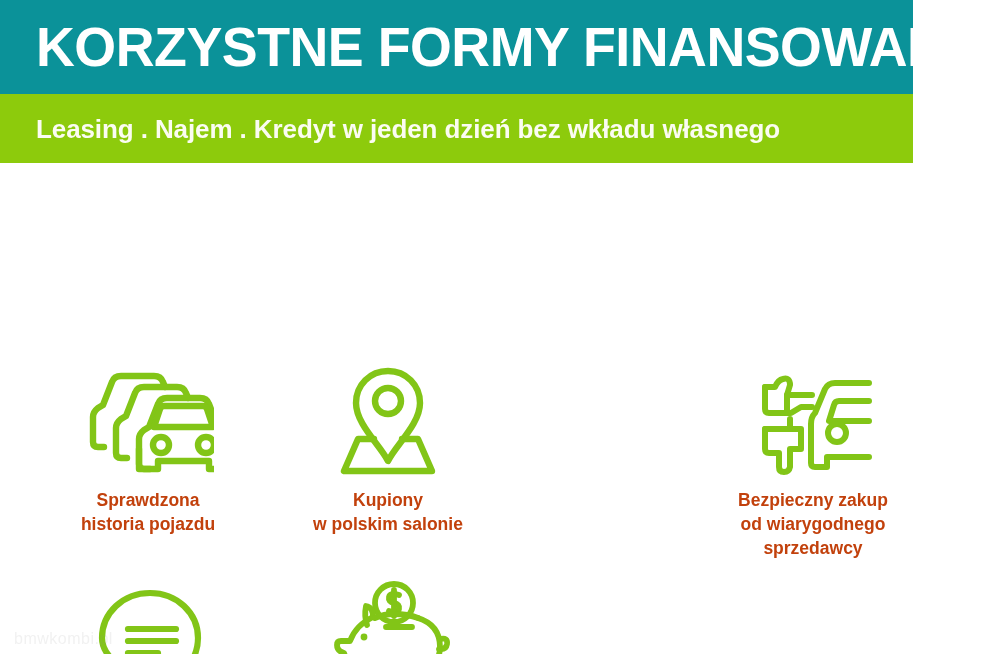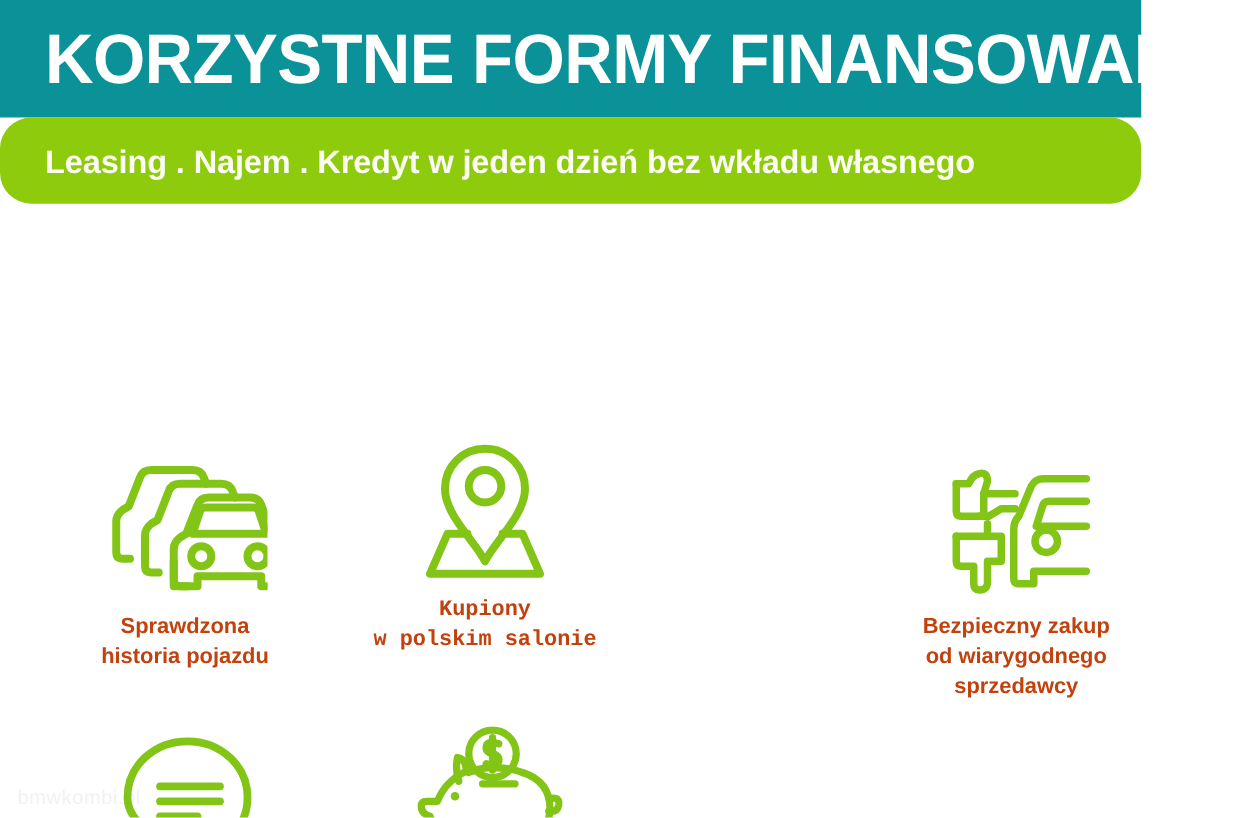--- a/index.html
+++ b/index.html
@@ -31,21 +31,20 @@
     transform:scaleX(0.96);
     transform-origin:left center;
     white-space:nowrap;
   }
   .band-green {
     background:#8DCB0C;
     height:69px;
     display:flex;
     align-items:center;
     padding-left:36px;
-    border-radius:25px;
   }
   .subheadline {
     color:#FBFCF2;
     font-weight:bold;
     font-size:26px;
     line-height:1;
     letter-spacing:-0.1px;
     white-space:nowrap;
   }
 
@@ -68,21 +67,21 @@
     margin-top:10px;
     color:#c2410c;
     font-weight:bold;
     font-size:17.5px;
     line-height:1.36;
     white-space:pre-line;
   }
 
   
   #cell-1 { left:30px;  top:196px; width:236px; }
-  #cell-2 { left:282px; top:184px; width:212px;font-family:Liberation Mono, monospace; }
+  #cell-2 { left:282px; top:196px; width:212px; }
   #cell-3 { left:508px; top:196px; width:204px; }
   #cell-4 { left:692px; top:196px; width:242px; }
   
   #cell-5 { left:20px;  top:418px; width:256px; }
   #cell-6 { left:282px; top:418px; width:218px; }
 
   #cell-1 .icon-wrap, #cell-2 .icon-wrap,
   #cell-3 .icon-wrap, #cell-4 .icon-wrap { height:120px; }
   #cell-5 .icon-wrap, #cell-6 .icon-wrap { height:116px; }
 

